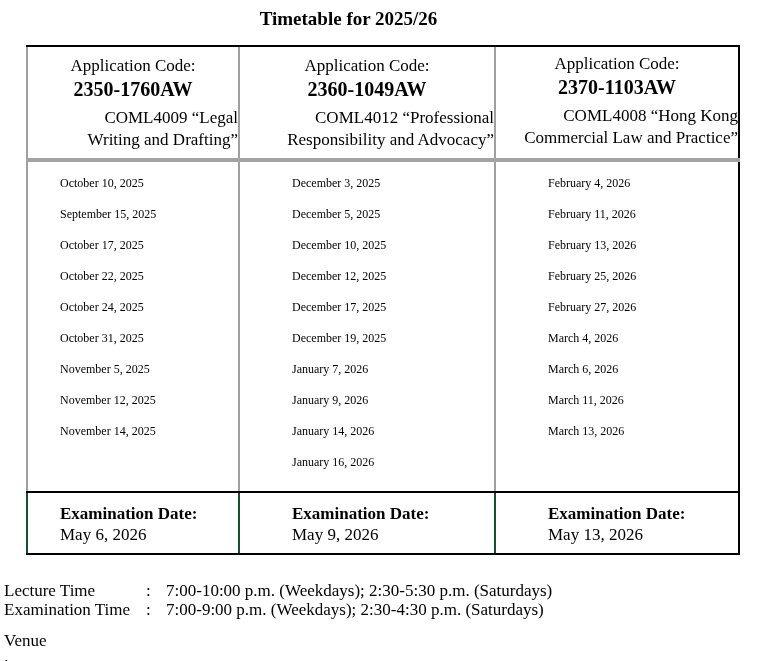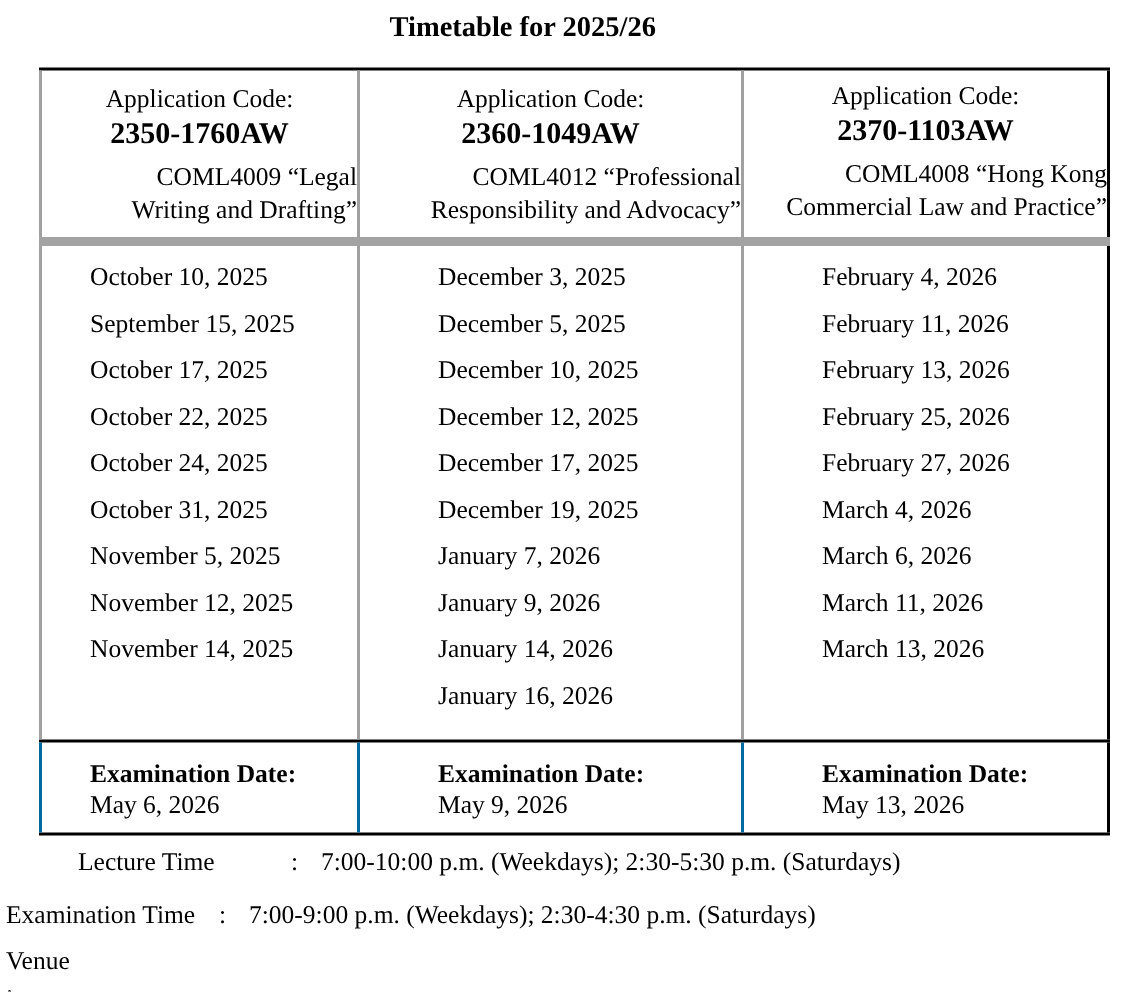--- a/index.html
+++ b/index.html
@@ -14,40 +14,40 @@
   .tbl {
     position: absolute; left: 26px; top: 45px; width: 714px;
   }
   .row { display: flex; position: relative; }
   .cell { box-sizing: border-box; position: relative; }
   .c1 { width: 212px; }
   .c2 { width: 256px; }
   .c3 { width: 246px; }
 
   
-  .hdr { height: 111px; border-top: 2px solid #000; border-bottom: 6px solid #a3a3a3; }
+  .hdr { height: 111px; border-top: 2px solid #000; border-bottom: 4px solid #a3a3a3; }
   .hdr .cell, .dates .cell { border-left: 2px solid #a0a0a0; }
   .hdr .c3, .dates .c3 { border-right: 2px solid #000; }
   .hdr .cell { text-align: center; font-size: 17px; line-height: 22px; }
   .hdr .lbl { margin-top: 8px; }
   .hdr .c3 .lbl { margin-top: 6px; }
   .hdr .code { font-weight: bold; font-size: 20px; line-height: 24px; font-family: Liberation Serif, serif; }
   .hdr .course { margin-top: 6px; line-height: 22px; text-align: right; }
 
   
   .dates { height: 329px; border-bottom: 2px solid #000; }
-  .dates .cell { padding-top: 10px; font-size: 17px; }
+  .dates .cell { padding-top: 10px; font-size: 12px; }
   .dates .c1 { padding-left: 32px; }
   .dates .c2 { padding-left: 52px; }
   .dates .c3 { padding-left: 52px; }
   .date { height: 31px; line-height: 22px; }
 
   
   .exam { height: 60px; border-bottom: 2px solid #000; }
-  .exam .cell { border-left: 2px solid #0369a1; font-size: 17px; line-height: 21px; padding-top: 10px; }
+  .exam .cell { border-left: 2px solid #14532d; font-size: 17px; line-height: 21px; padding-top: 10px; }
   .exam .c3 { border-right: 2px solid #000; }
   .exam .c1 { padding-left: 32px; }
   .exam .c2 { padding-left: 52px; }
   .exam .c3 { padding-left: 52px; }
   .exam .elbl { font-weight: bold; }
 
   .info { position: absolute; left: 4px; font-size: 17px; line-height: 22px; display: flex; }
   .info .k { width: 142px; }
   .info .sep { width: 20px; }
   .info .v { }
@@ -131,21 +131,21 @@
       <div class="elbl">Examination Date:</div>
       <div>May 9, 2026</div>
     </div>
     <div class="cell c3">
       <div class="elbl">Examination Date:</div>
       <div>May 13, 2026</div>
     </div>
   </div>
 </div>
 
-<div class="info" style="top:564px;margin-left:48px;">
+<div class="info" style="top:580px;">
   <span class="k">Lecture Time</span>
   <span class="sep">:</span>
   <span class="v">7:00-10:00 p.m. (Weekdays); 2:30-5:30 p.m. (Saturdays)</span>
 </div>
 <div class="info" style="top:599px;">
   <span class="k">Examination Time</span>
   <span class="sep">:</span>
   <span class="v">7:00-9:00 p.m. (Weekdays); 2:30-4:30 p.m. (Saturdays)</span>
 </div>
 <div class="info" style="top:630px;flex-direction:column;">

